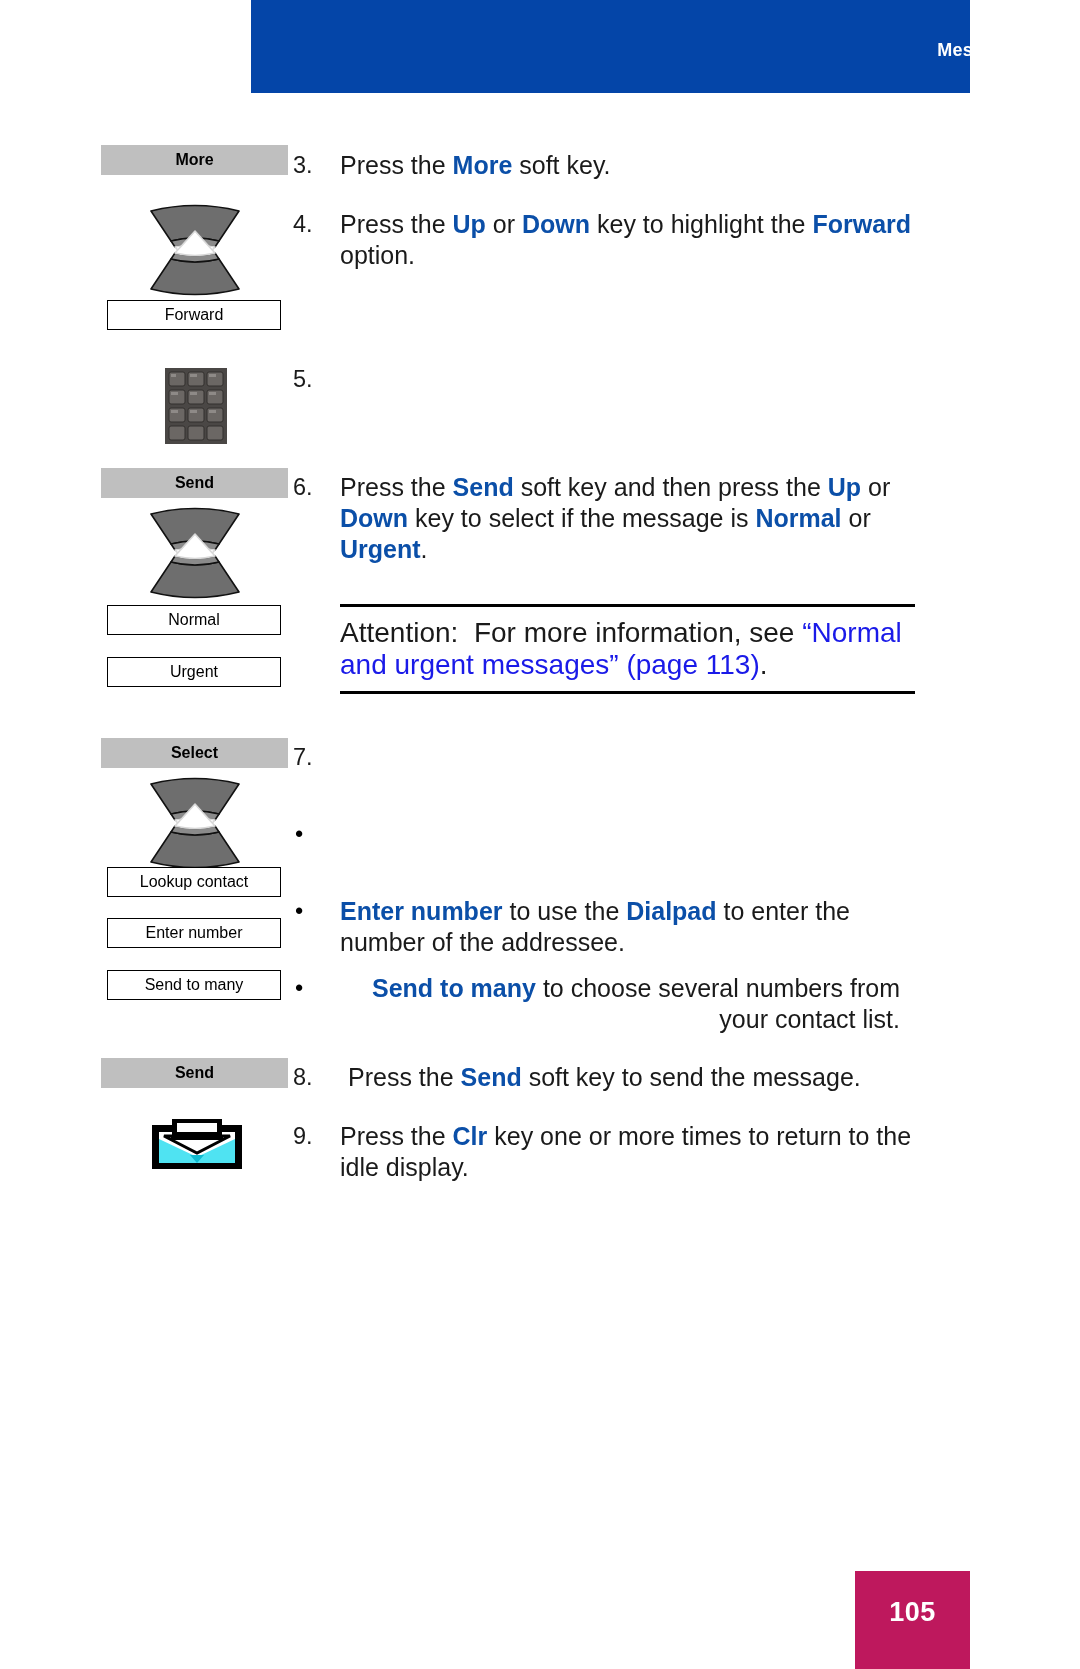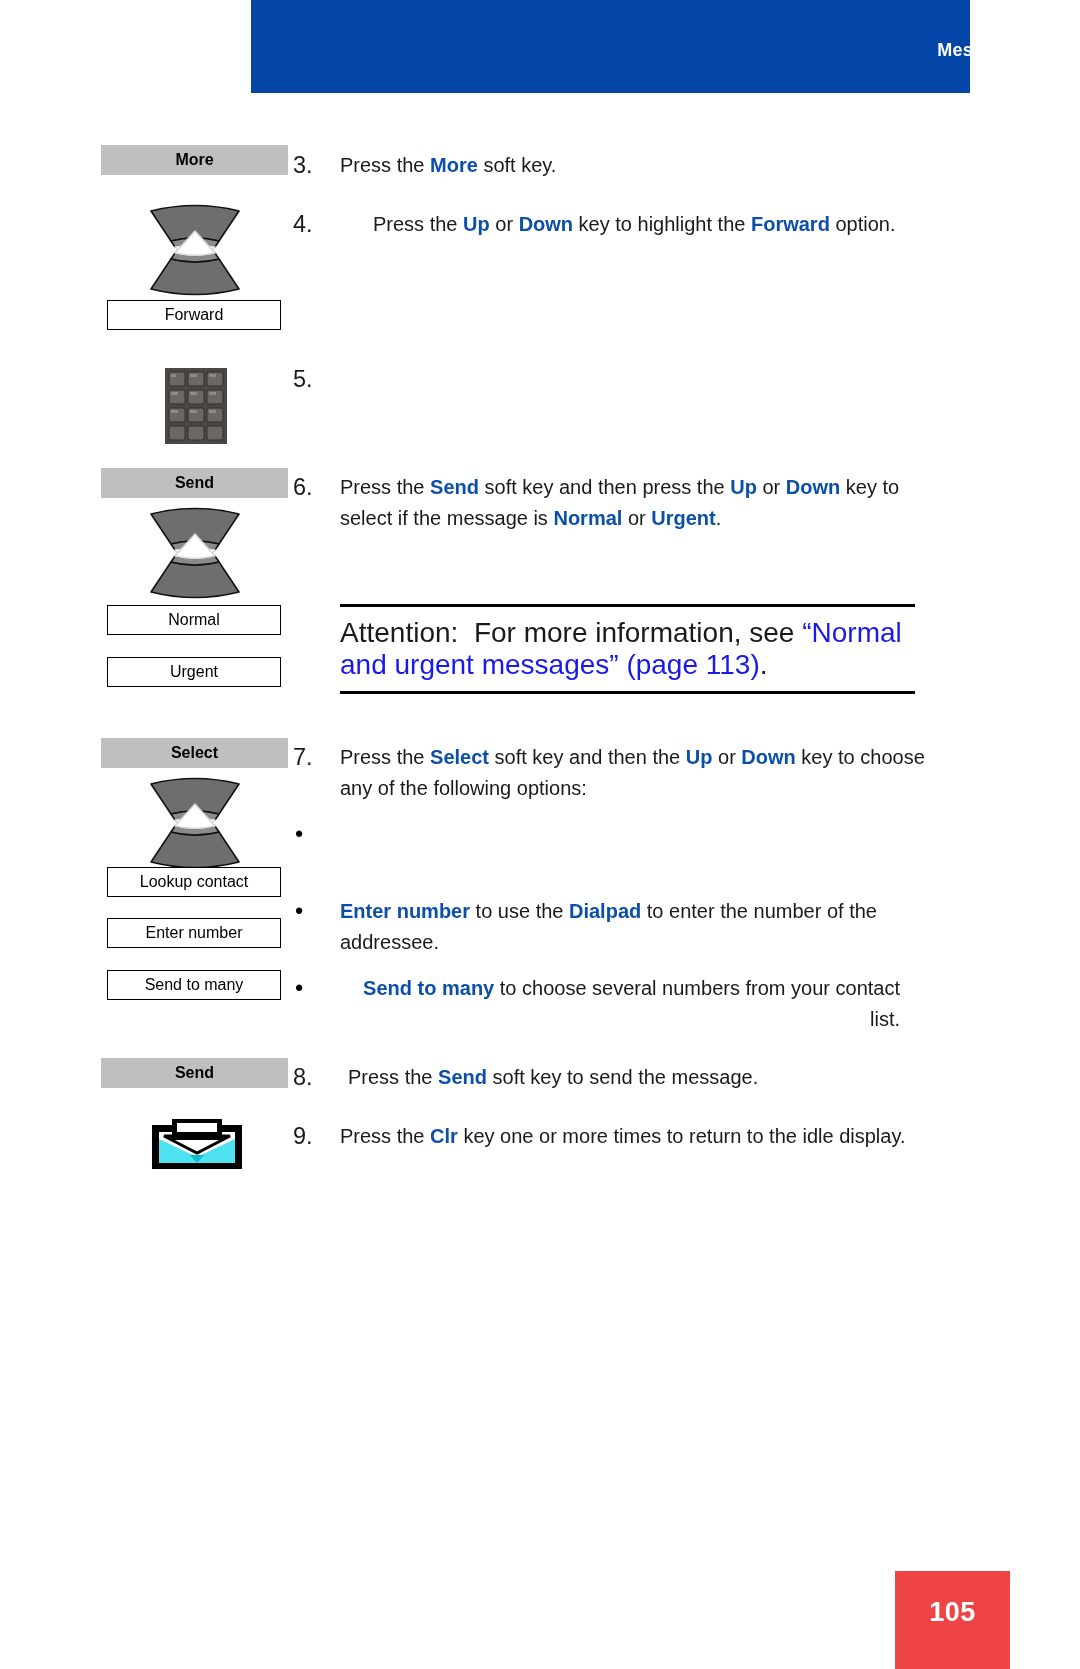--- a/index.html
+++ b/index.html
@@ -28,22 +28,21 @@
     color: #ffffff;
     font-size: 18px;
     font-weight: bold;
     letter-spacing: 0.3px;
   }
 
   
   .footer-box {
     position: absolute;
     left: 855px; top: 1571px; width: 115px; height: 98px;
-    background: #ef4444;
-    margin-left: 40px;
+    background: #be185d;
   }
   .footer-page {
     position: absolute;
     left: 0; top: 26px; width: 115px;
     text-align: center;
     color: #ffffff;
     font-size: 27px;
     font-weight: bold;
     letter-spacing: 0.5px;
   }
@@ -81,21 +80,21 @@
 
   
   .dialpad { position: absolute; width: 62px; height: 76px; }
 
   
   .clricon { position: absolute; width: 94px; height: 52px; }
 
   
   .step {
     position: absolute;
-    font-size: 20px;
+    font-size: 25px;
     line-height: 31px;
     color: #1a1a1a;
   }
   .step-num {
     position: absolute;
     font-size: 23.5px;
     line-height: 31px;
     color: #1a1a1a;
   }
   .bullet-dot {
@@ -227,37 +226,36 @@
       <path d="M14 17 H80 L47 34 Z" fill="none" stroke="#000000" stroke-width="3"></path>
       <rect x="21" y="17" width="52" height="4" fill="#000000"></rect>
       <path d="M40 36 H54 L47 44 Z" fill="#0FBBD0"></path>
     </svg>
   </div>
 
   <div class="step-num" style="left:293px; top:150px;">3.</div>
   <div class="step" style="left:340px; top:150px; width:600px;"><span class="txt">Press the </span><b class="kw">More</b><span class="txt"> soft key.</span></div>
 
   <div class="step-num" style="left:293px; top:209px;">4.</div>
-  <div class="step" style="left:340px; top:209px; width:590px;margin-left:33px;"><span class="txt">Press the </span><b class="kw">Up</b><span class="txt"> or </span><b class="kw">Down</b><span class="txt"> key to highlight the </span><b class="kw">Forward</b><span class="txt"> option.</span></div>
+  <div class="step" style="left:340px; top:209px; width:590px;"><span class="txt">Press the </span><b class="kw">Up</b><span class="txt"> or </span><b class="kw">Down</b><span class="txt"> key to highlight the </span><b class="kw">Forward</b><span class="txt"> option.</span></div>
 
   <div class="step-num" style="left:293px; top:364px;">5.</div>
 
   <div class="step-num" style="left:293px; top:472px;">6.</div>
   <div class="step" style="left:340px; top:472px; width:585px;"><span class="txt">Press the </span><b class="kw">Send</b><span class="txt"> soft key and then press the </span><b class="kw">Up</b><span class="txt"> or </span><b class="kw">Down</b><span class="txt"> key to select if the message is </span><b class="kw">Normal</b><span class="txt"> or </span><b class="kw">Urgent</b><span class="txt">.</span></div>
 
   <div class="attn-wrap">
     <div class="attn-rule" style="left:340px; top:604px; width:575px;"></div>
     <div class="attn-text" style="left:340px; top:617px; width:580px;">
       <span>Attention:</span><span>&nbsp; </span><span>For more information, see </span><a class="xref" href="#">“Normal and urgent messages” (page 113)</a><span>.</span>
     </div>
     <div class="attn-rule" style="left:340px; top:691px; width:575px;"></div>
   </div>
 
   <div class="step-num" style="left:293px; top:742px;">7.</div>
-  <div class="step" style="left:340px; top:742px; width:590px;"><span class="txt">Press the </span><b class="kw">Select</b><span class="txt"> soft key and then the </span><b class="kw">Up</b><span class="txt"> or </span><b class="kw">Down</b><span class="txt"> key to choose any of the following options:</span></div>
 
   <div class="bullet-dot" style="left:295px; top:819px;">•</div>
 
   <div class="bullet-dot" style="left:295px; top:896px;">•</div>
   <div class="step" style="left:340px; top:896px; width:545px;"><b class="kw">Enter number</b><span class="txt"> to use the </span><b class="kw">Dialpad</b><span class="txt"> to enter the number of the addressee.</span></div>
 
   <div class="bullet-dot" style="left:295px; top:973px;">•</div>
   <div class="step" style="left:340px; top:973px; width:560px;text-align:right;"><b class="kw">Send to many</b><span class="txt"> to choose several numbers from your contact list.</span></div>
 
   <div class="step-num" style="left:293px; top:1062px;">8.</div>

